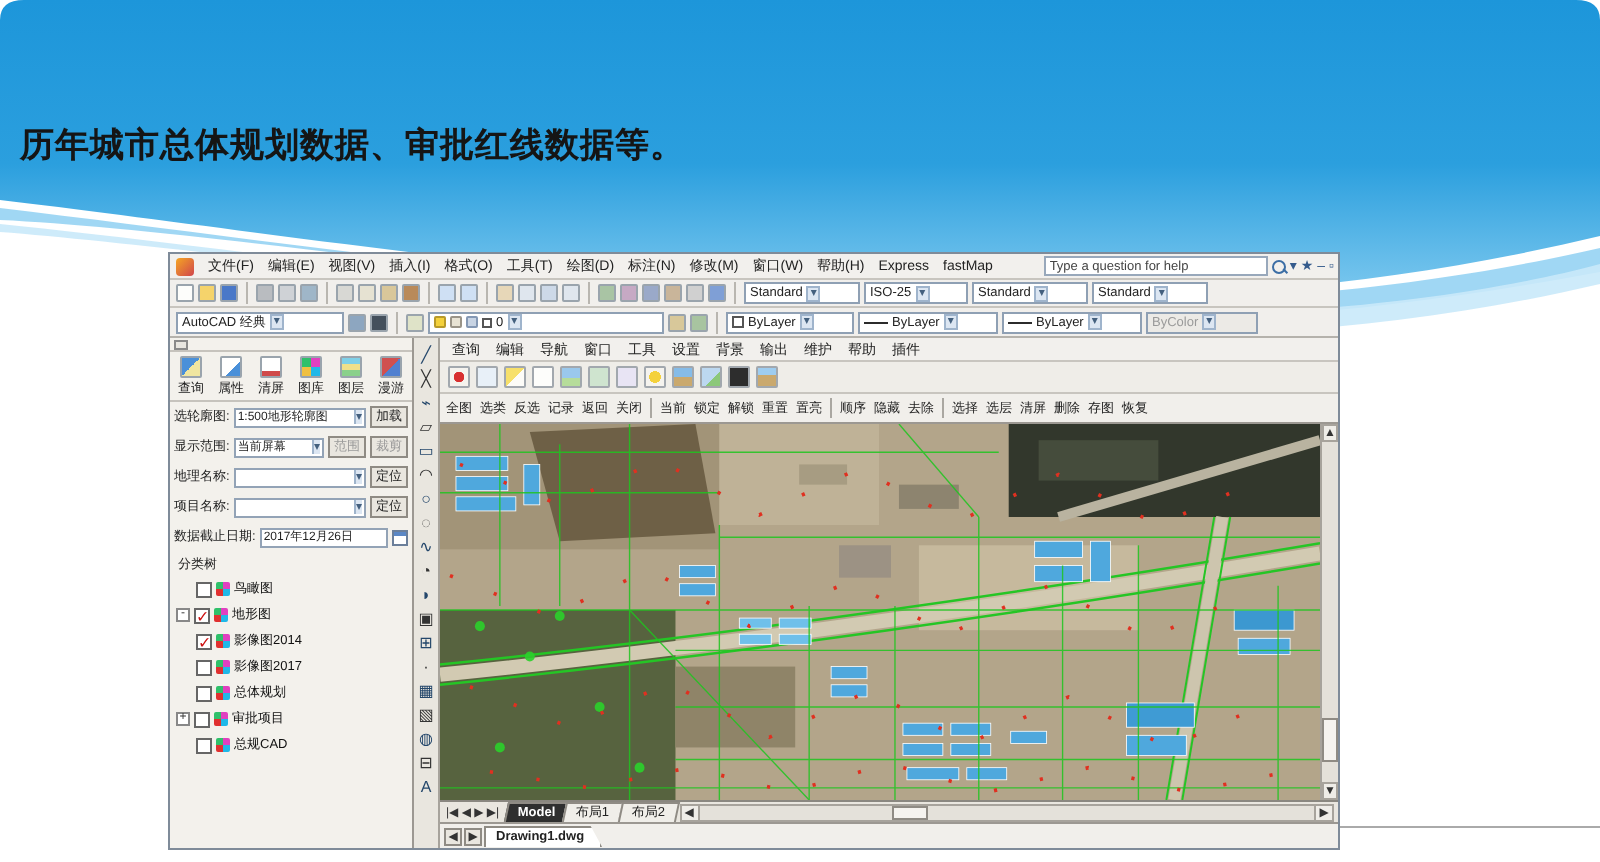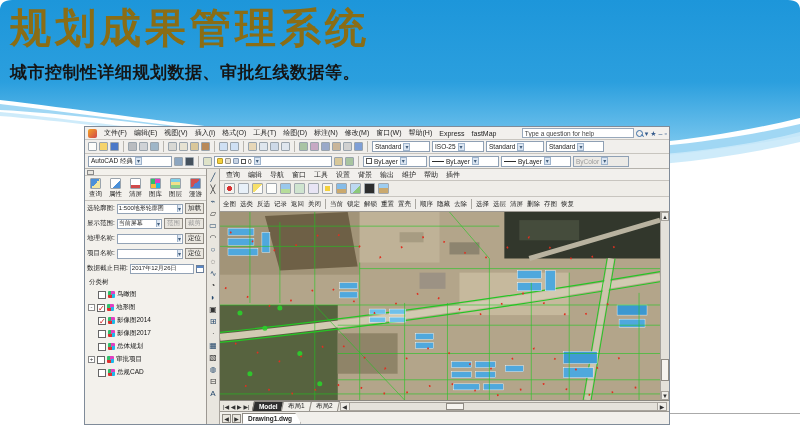--- a/index.html
+++ b/index.html
@@ -135,23 +135,22 @@
         <stop offset="0" stop-color="#1d96da"></stop>
         <stop offset="0.55" stop-color="#2b9fde"></stop>
         <stop offset="1" stop-color="#7ec9ef"></stop>
       </linearGradient>
     </defs>
     <path d="M12,0 L788,0 Q800,0 800,10 L800,118 C700,142 600,152 470,148 C300,143 120,114 0,100 L0,10 Q0,0 12,0 Z" fill="url(#bg1)"></path>
     <path d="M0,104 C150,122 320,148 480,152 C630,155 730,140 800,124 L800,136 C660,162 560,166 420,154 C260,140 90,114 0,110 Z" fill="#8fd0f2" opacity="0.85"></path>
     <path d="M0,112 C120,124 300,152 470,158 C640,163 740,148 800,132 L800,142 C680,170 560,174 410,160 C250,145 80,122 0,116 Z" fill="#c9e9fa" opacity="0.9"></path>
   </svg>
 
-  <div class="slide-title">规划成果管理系统</div>
   <div class="slide-body">
-    <div>城市控制性详细规划数据、审批红线数据等。</div>
+    <div>历年城市总体规划数据、审批红线数据等。</div>
   </div>
 
   <div class="stray-line"></div>
 
   <div class="app">
 
     <div class="menubar">
       <span class="app-logo"></span>
       <span class="menu">文件(F)</span>
       <span class="menu">编辑(E)</span>

